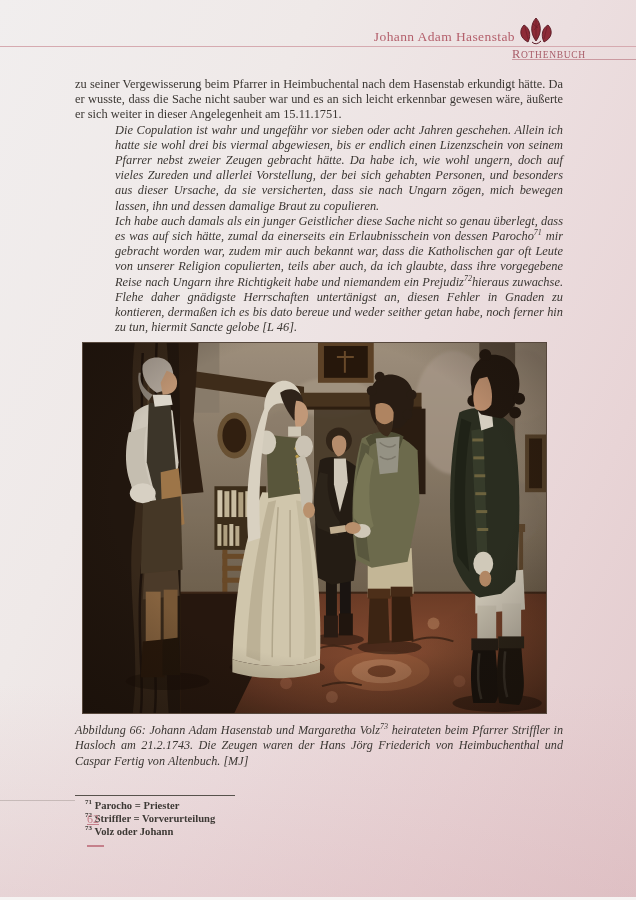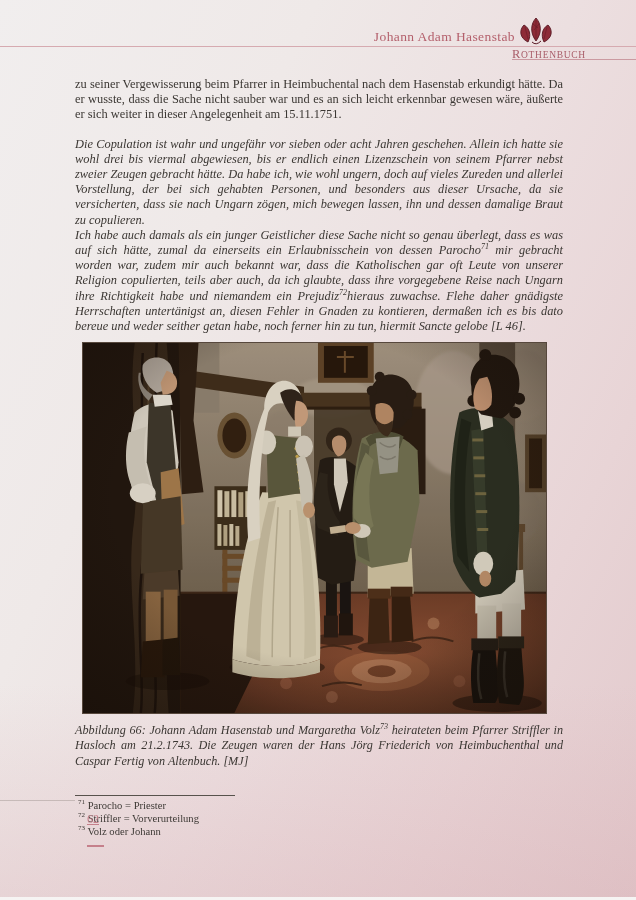--- a/index.html
+++ b/index.html
@@ -26,39 +26,39 @@
     position:absolute; top:47px; left:512px; width:126px;
     font-size:9.5px; letter-spacing:.7px; color:#a95d69; white-space:nowrap;
   }
   .brand::first-letter { font-size:12.5px; }
 
   
   .text-col {
     position:absolute; left:75px; top:77px; width:488px;
     font-size:12.4px; line-height:15.2px; text-align:justify;
   }
-  .para1 { margin-bottom:14px; }
-  .quote { font-style:italic; }
+  .para1 { }
+  .quote { font-style:italic;margin-left:40px; }
   sup { font-size:8px; line-height:0; vertical-align:super; }
 
   
   .photo-wrap {
     position:absolute; left:82px; top:342px; width:465px; height:372px;
     border:1px solid rgba(150,130,115,.45); background:#241812;
   }
   .photo-wrap svg { display:block; width:100%; height:100%; }
   .caption {
     position:absolute; left:75px; top:723px; width:488px;
     font-style:italic; font-size:12.2px; line-height:15.4px; text-align:justify;
   }
 
   
   .fn-sep { position:absolute; left:75px; top:795px; width:160px; height:1px; background:#57524c; }
   .fn-left-line { position:absolute; left:0; top:800px; width:75px; height:1px; background:rgba(145,135,130,.4); }
-  .footnotes { position:absolute; left:78px; top:799px; font-size:10.6px; line-height:13px; color:#3d3935; }
+  .footnotes { position:absolute; left:85px; top:799px; font-size:10.6px; line-height:13px; color:#3d3935;font-weight:bold; }
   .footnotes sup { font-size:7px; }
 
   
   .pagenum-rule { position:absolute; left:87px; top:845px; width:17px; height:2px; background:#c5808b; }
   .pagenum { position:absolute; left:87px; top:812px; font-size:12px; color:#c5808b;text-decoration:underline; }
 
   .bottom-strip { position:absolute; left:0; bottom:0; width:636px; height:3px; background:#f6f4f3; }
 </style>
 </head>
 <body>

